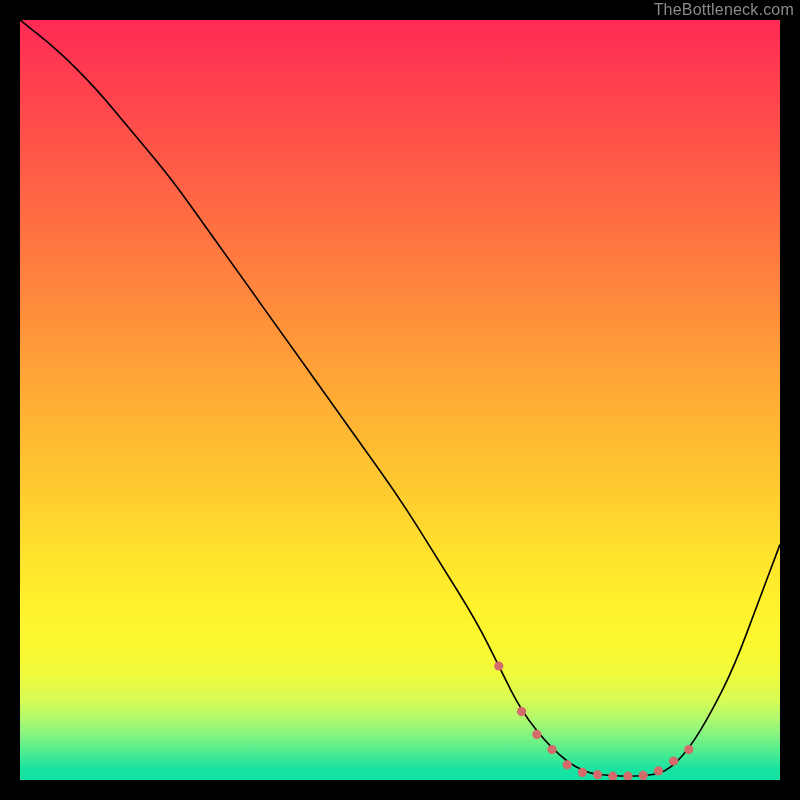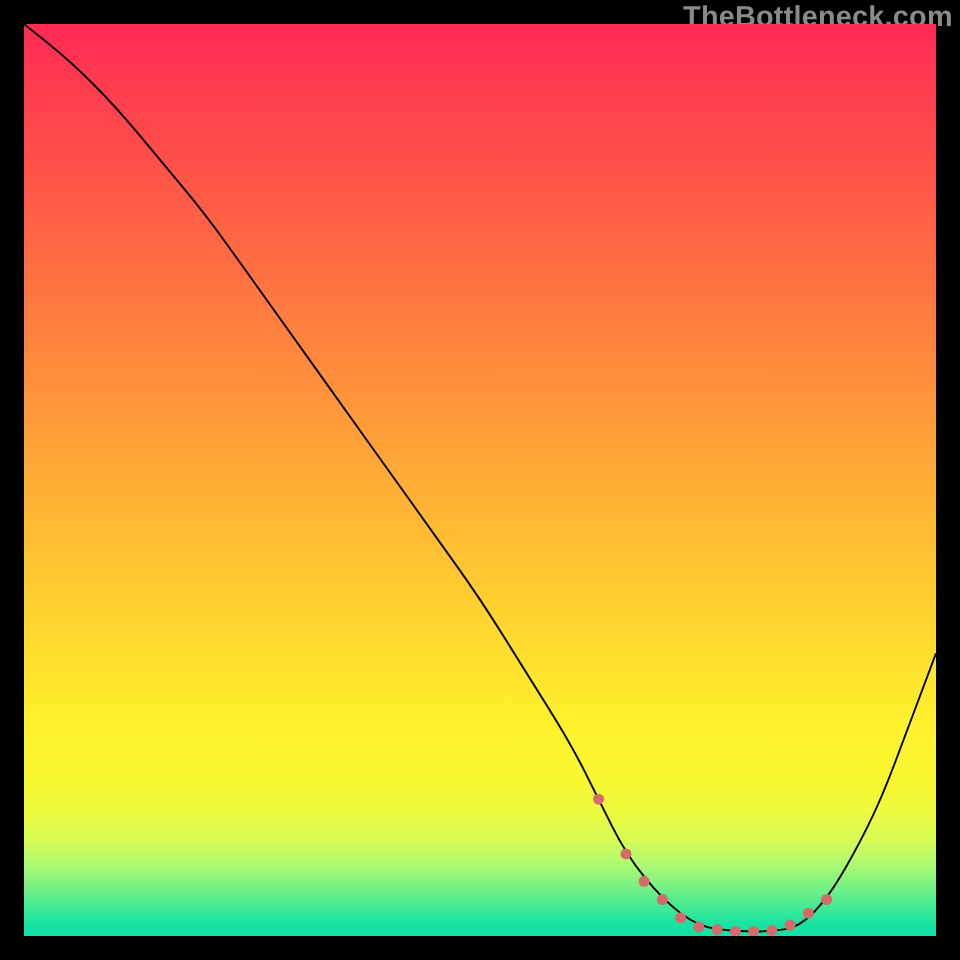--- a/index.html
+++ b/index.html
@@ -59,22 +59,22 @@
     left: 0;
     top: 0;
     width: 760px;
     height: 760px;
   }
   .watermark {
     position: absolute;
     top: 1px;
     right: 6px;
     color: #8a8a8a;
-    font-size: 24px;
-    font-weight: 700;
+    font-size: 16px;
+    font-weight: 400;
     letter-spacing: 0.2px;
     user-select: none;
   }
 </style>
 </head>
 <body>
 
 <div class="frame">
 
   <div class="watermark">TheBottleneck.com</div>

